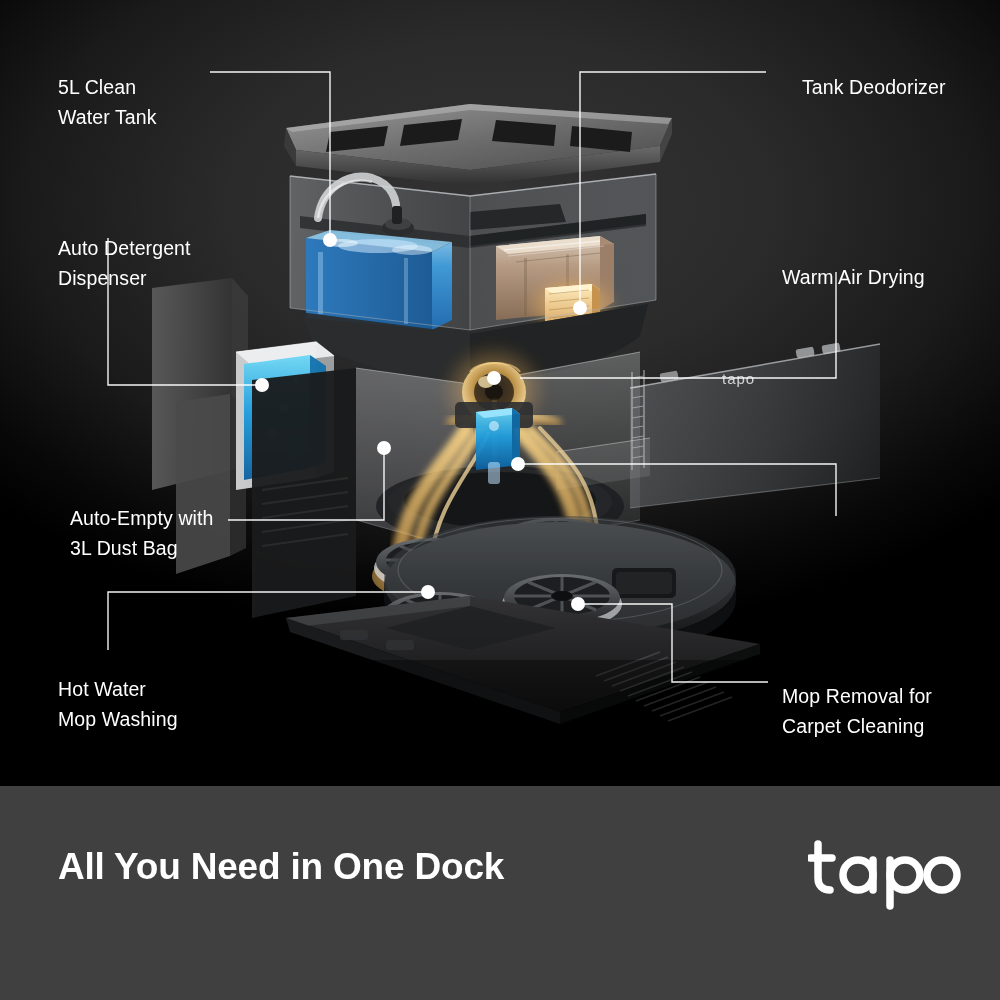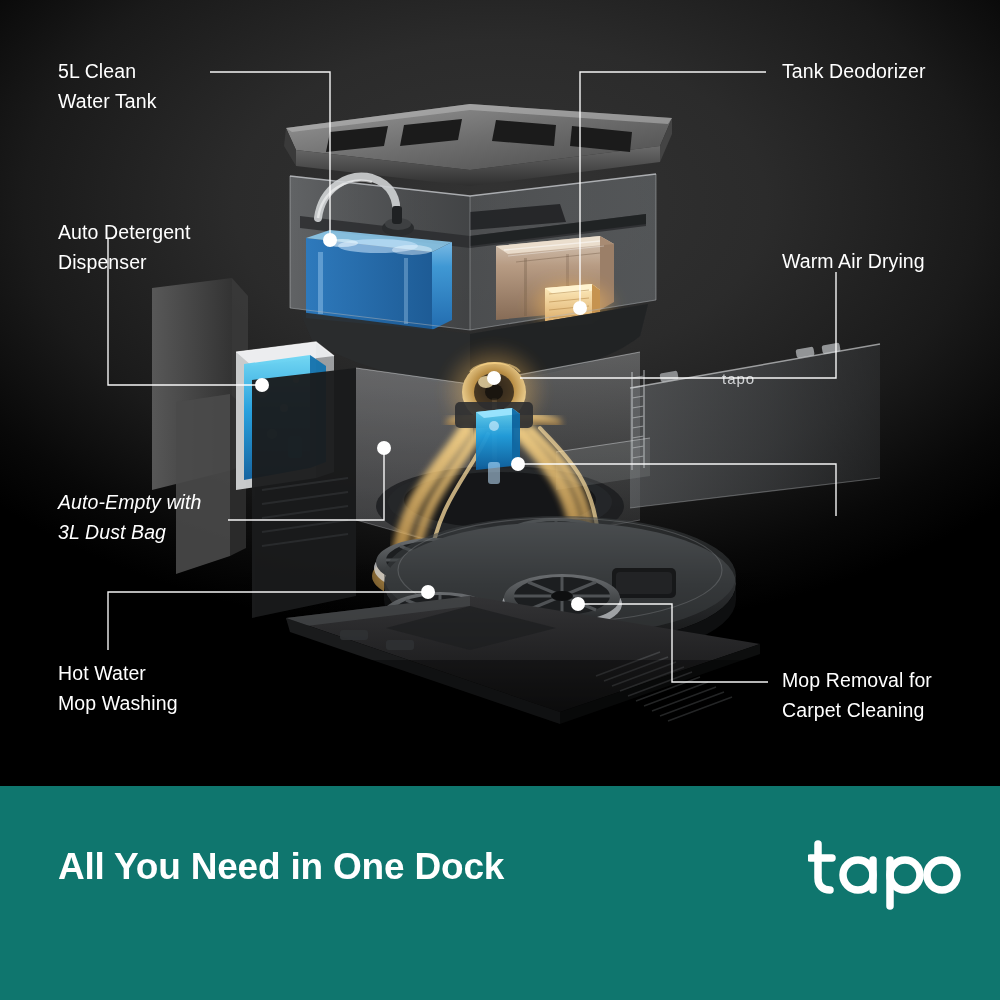--- a/index.html
+++ b/index.html
@@ -17,33 +17,33 @@
     overflow:hidden;
   }
   #hero::after{
     content:""; position:absolute; left:0; right:0; bottom:0; height:230px;
     background:linear-gradient(to bottom, rgba(0,0,0,0) 0%, rgba(0,0,0,.75) 55%, #000 100%);
     pointer-events:none;
   }
 
   
   .label { position:absolute; color:#fff; font-size:19.5px; line-height:30px;
-           letter-spacing:.1px; white-space:pre-line; z-index:40; }
+           letter-spacing:.1px; white-space:pre-line; z-index:40;margin-top:16px; }
   .label.right { text-align:left; }
 
   
   #leaders { position:absolute; left:0; top:0; width:1000px; height:786px; z-index:35; }
 
   
   #art { position:absolute; left:0; top:0; width:1000px; height:786px; z-index:20; }
 
   
   #footer {
     position:absolute; left:0; top:786px; width:1000px; height:214px;
-    background:#0f766e;
+    background:#404040;
   }
   #footer-title {
     position:absolute; left:58px; top:60px;
     color:#fff; font-size:37px; font-weight:bold; letter-spacing:-.2px;
   }
   #footer-logo { position:absolute; right:32px; top:48px; width:160px; height:76px; }
 </style>
 </head>
 <body>
 
@@ -460,28 +460,28 @@
         <circle cx="384" cy="448" r="7"></circle>
         <circle cx="518" cy="464" r="7"></circle>
         <circle cx="428" cy="592" r="7"></circle>
         <circle cx="578" cy="604" r="7"></circle>
       </g>
     </svg>
 
     <div class="label" style="left:58px; top:56px;">5L Clean
 Water Tank</div>
 
-    <div class="label right" style="left:782px; top:56px;">Tank Deodorizer</div>
+    <div class="label right" style="left:802px; top:56px;">Tank Deodorizer</div>
 
     <div class="label" style="left:58px; top:217px;">Auto Detergent
 Dispenser</div>
 
     <div class="label right" style="left:782px; top:246px;">Warm Air Drying</div>
 
-    <div class="label" style="left:58px; top:487px;font-style:italic;">Auto-Empty with
+    <div class="label" style="left:70px; top:487px;">Auto-Empty with
 3L Dust Bag</div>
 
 
     <div class="label right" style="left:782px; top:665px;">Mop Removal for
 Carpet Cleaning</div>
 
     <div class="label" style="left:58px; top:658px;">Hot Water
 Mop Washing</div>
   </div>
 

